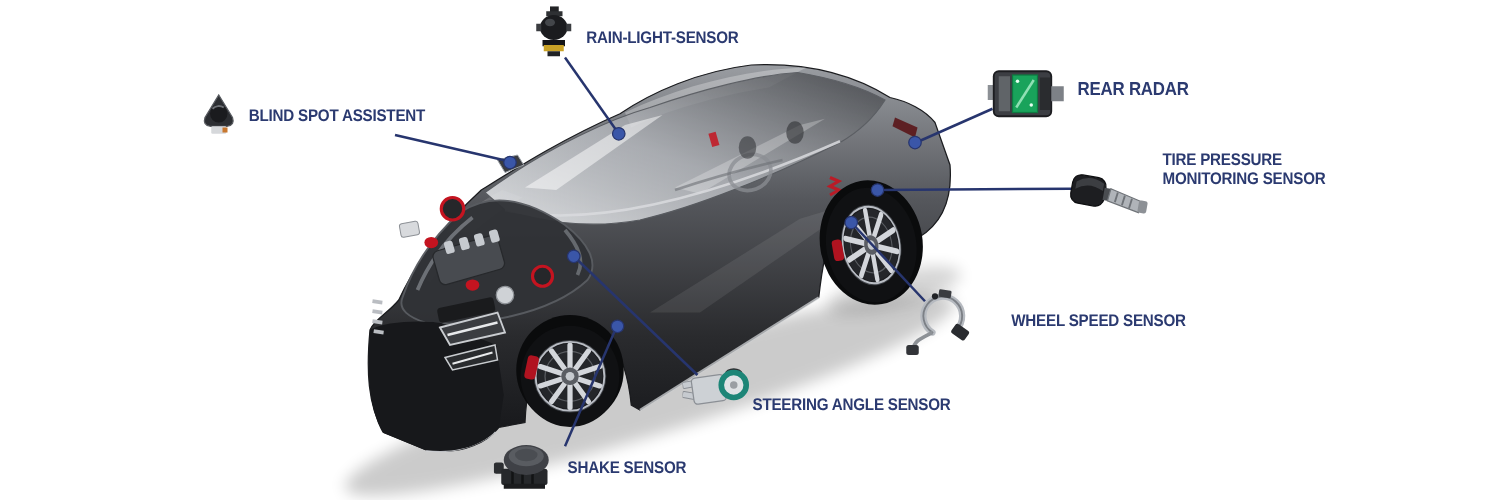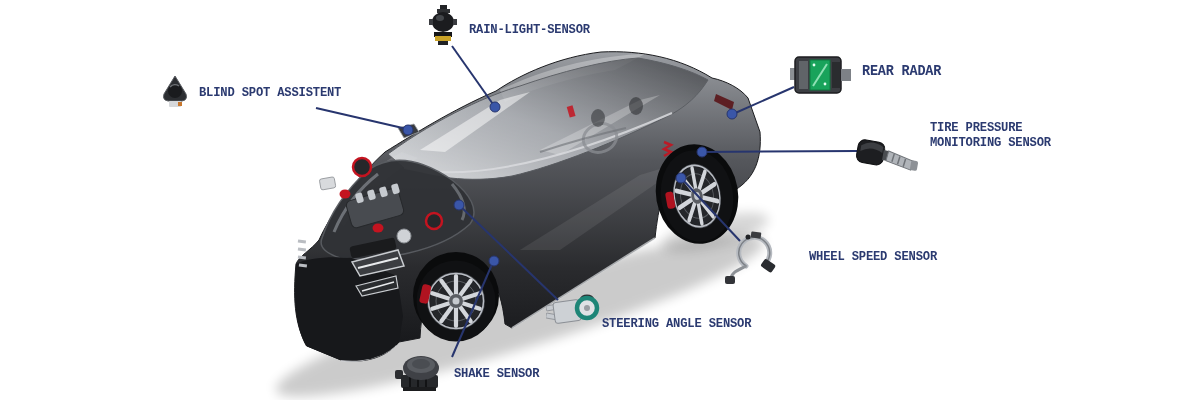--- a/index.html
+++ b/index.html
@@ -1,18 +1,18 @@
 <!DOCTYPE html>
 <html><head>
 <meta charset="utf-8">
 <style>
   html,body{margin:0;padding:0;background:#ffffff;}
   .stage{
     position:relative;width:1200px;height:400px;overflow:hidden;background:#ffffff;
-    font-family:Liberation Mono, monospace;
+    font-family:Liberation Sans, sans-serif;
   }
   .stage svg{display:block;}
   .car-svg{position:absolute;left:0;top:0;}
   .icon{position:absolute;}
   .label{
     position:absolute;
     color:#2b3a70;
     font-weight:700;
     font-size:13.5px;
     letter-spacing:-0.2px;

